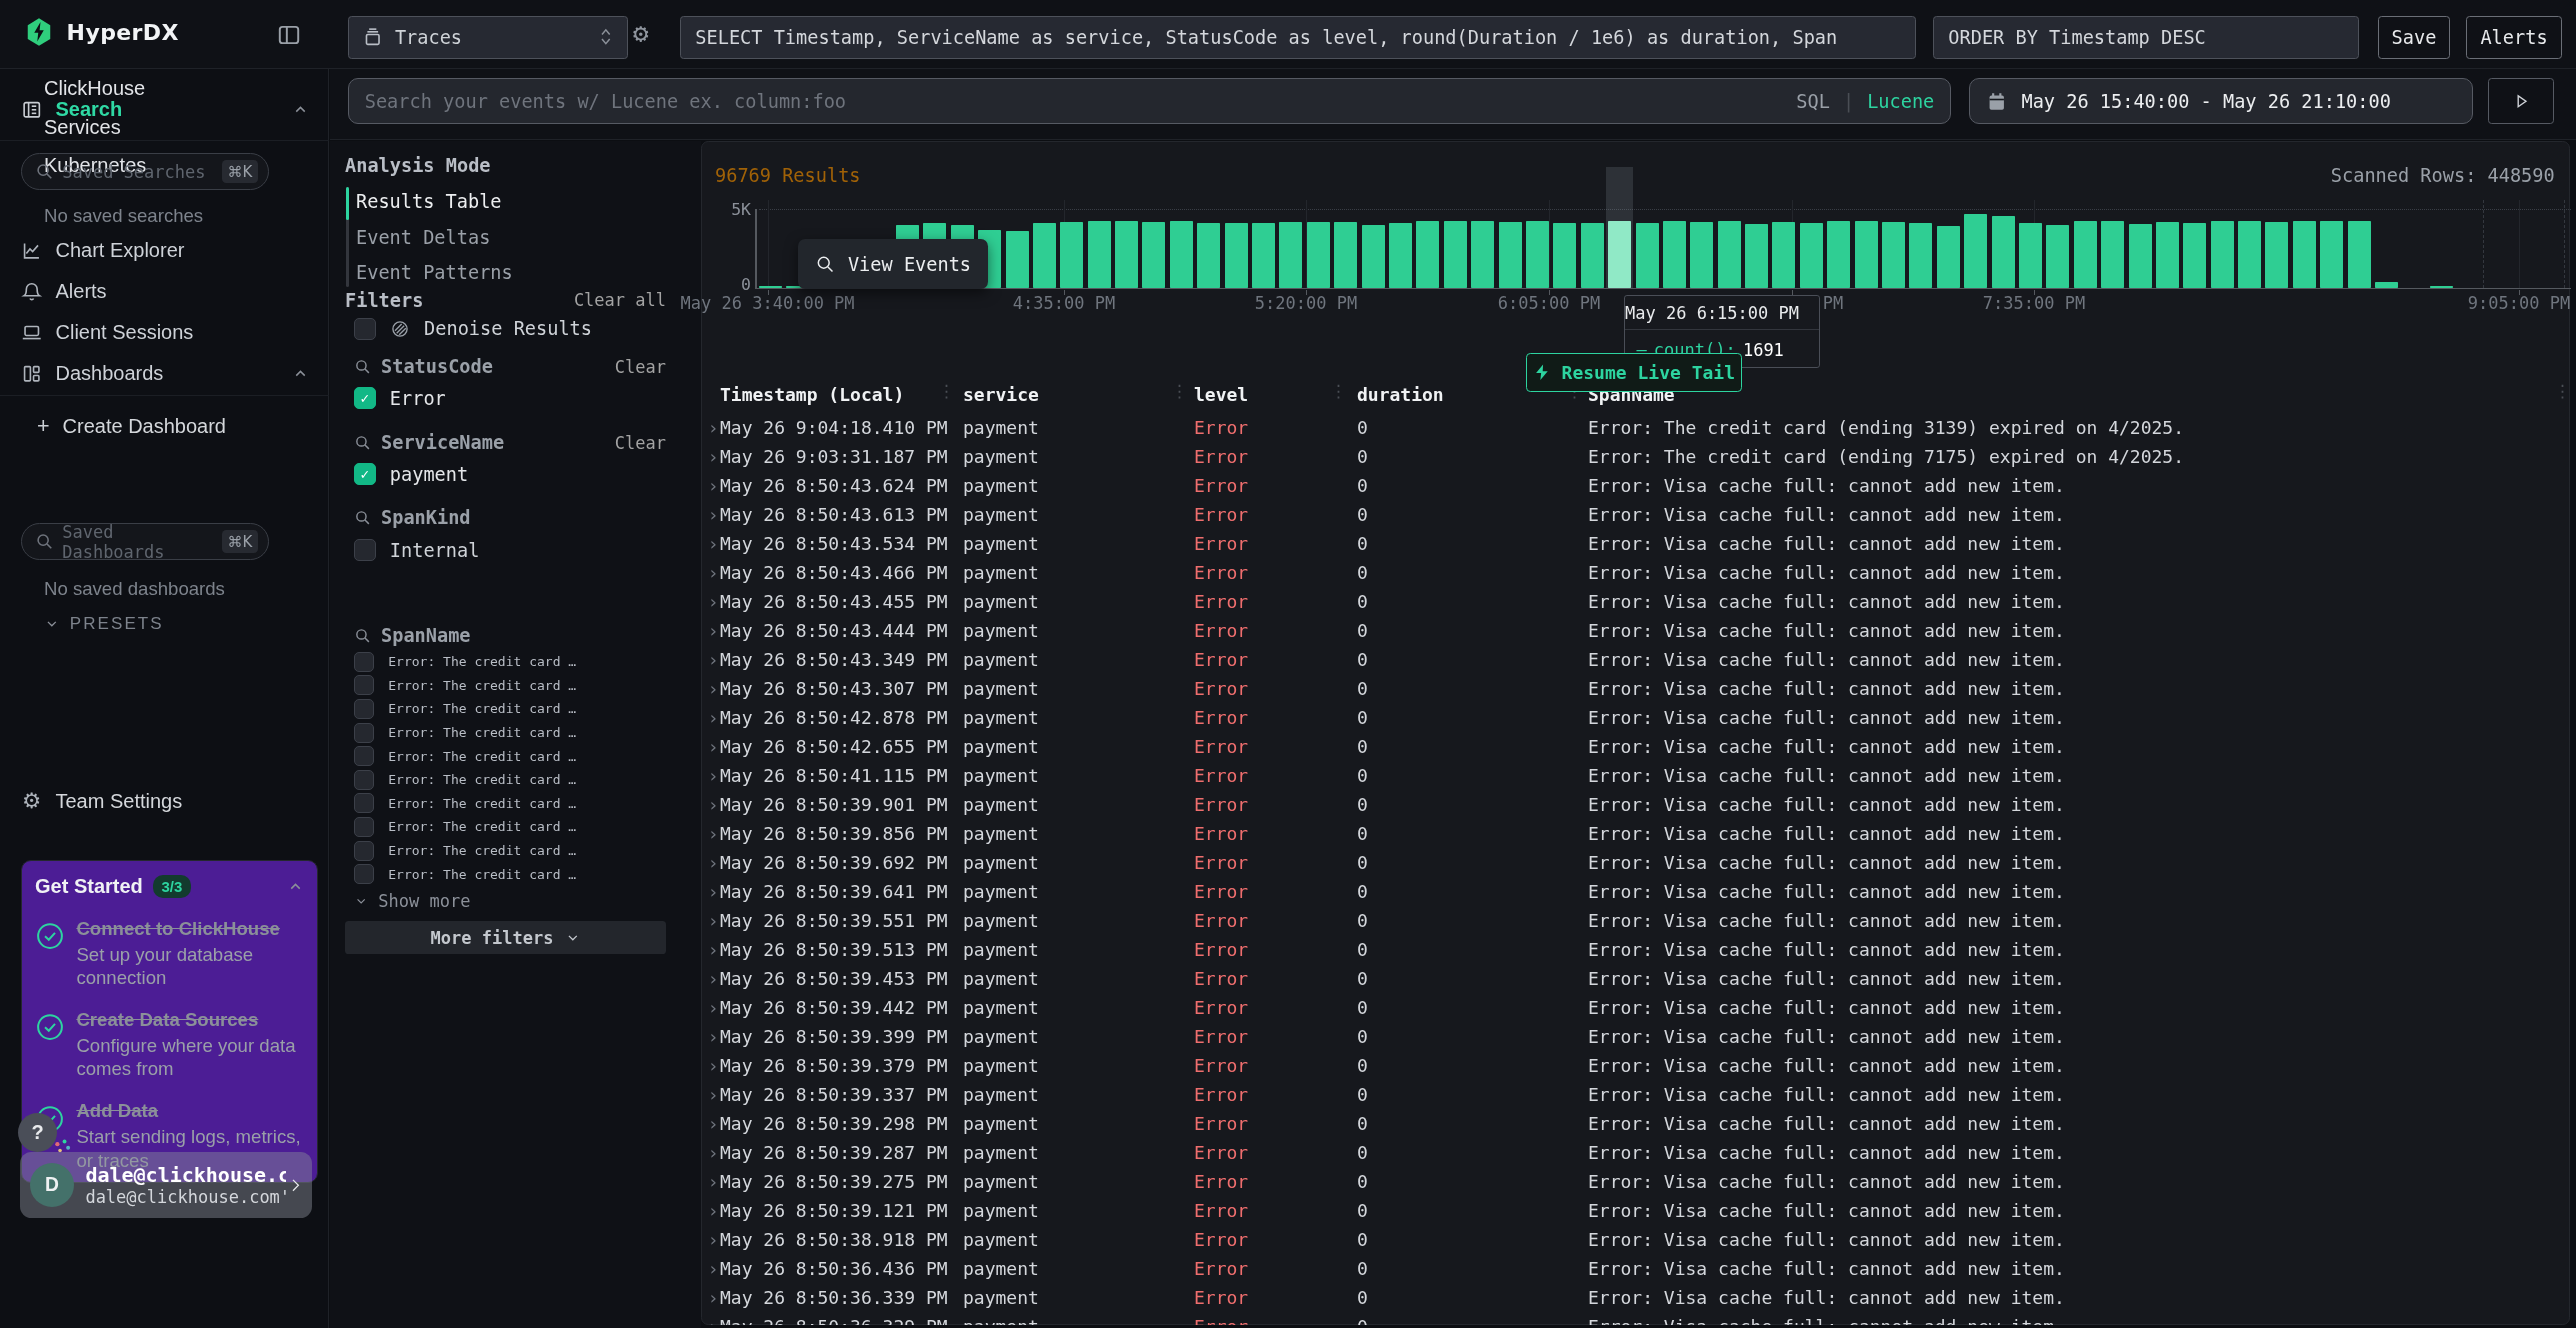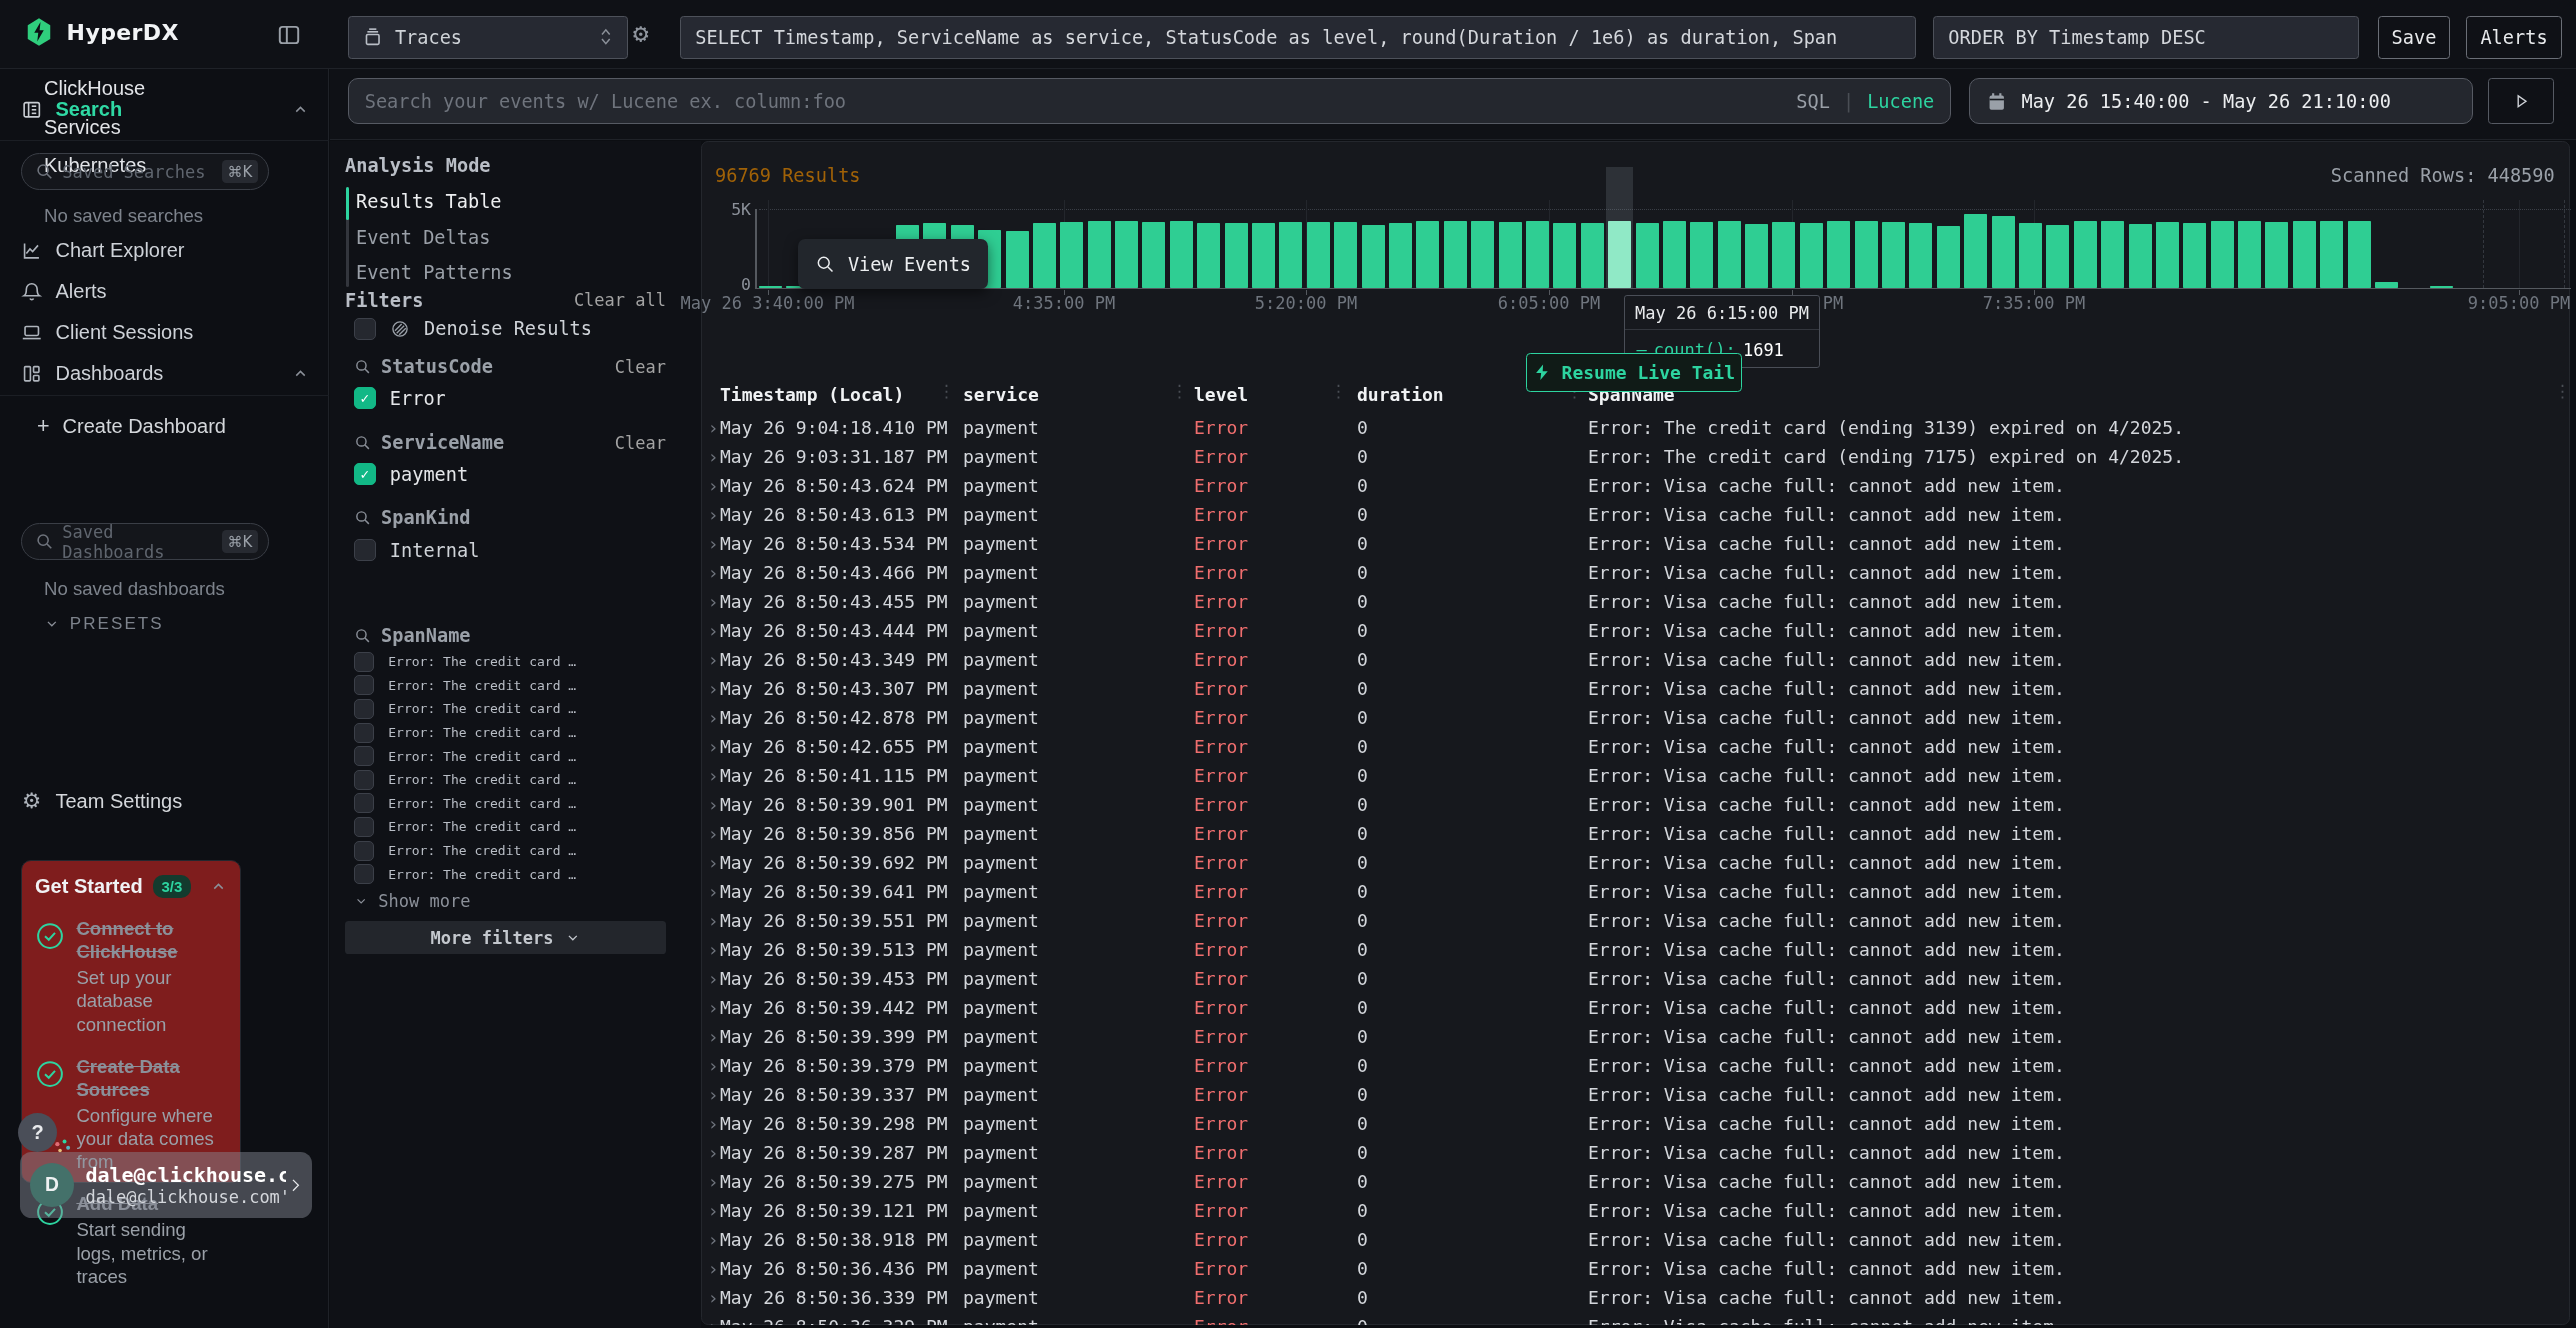--- a/index.html
+++ b/index.html
@@ -28,21 +28,21 @@
   .side-icon { width:21.5px; display:flex; justify-content:center; color:#aeb4bc; flex:0 0 21.5px; }
   .side-label { font-size:20px; color:#ced2d8; margin-left:13px; }
   .divider { position:absolute; left:0; width:329px; height:0.7px; background:#1b1e24; }
   .pill { position:absolute; left:21px; width:248px; height:37px; border:0.7px solid #3a3e46; background:rgba(255,255,255,0.03); border-radius:18.6px; display:flex; align-items:center; padding:0 10px 0 13px; font-family:"DejaVu Sans Mono",monospace; }
   .pill .ph { color:#5f656e; font-size:17px; margin-left:8.6px; flex:1; }
   .kbd { background:#272a31; border-radius:4.3px; color:#9aa0a8; font-size:15px; padding:2.9px 5.7px; font-family:"DejaVu Sans",sans-serif; }
   .muted-note { color:#7d838c; font-size:18.6px; }
   .preset { font-size:20px; color:#e2e4e8; }
 
   
-  #getstarted { position:absolute; left:21px; top:791px; width:220px; height:323px; background:#7f1d1d; border:0.7px solid #24272e; border-radius:10px; padding:14.3px 13px; }
+  #getstarted { position:absolute; left:21px; top:791px; width:297px; height:323px; background:#4c1d95; border:0.7px solid #24272e; border-radius:10px; padding:14.3px 13px; }
   .gs-title { font-weight:bold; font-size:20px; color:#f0f2f4; }
   .gs-badge { background:#133b2e; color:#2dd4a0; border-radius:10px; font-size:15px; font-weight:bold; padding:2.9px 8.6px; margin-left:10px; }
   .gs-item { display:flex; margin-top:18.6px; gap:11.4px; }
   .gs-check { flex:0 0 30px; padding-top:4.3px; }
   .gs-head { font-size:18.6px; font-weight:bold; color:#8b9099; text-decoration:line-through; line-height:1.25; }
   .gs-desc { font-size:18.6px; color:#9aa0a8; line-height:1.25; margin-top:2.9px; }
 
   #help-bubble { position:absolute; left:18px; top:1113px; width:39px; height:39px; border-radius:50%; background:#4a4e58; color:#e8eaec; display:flex; align-items:center; justify-content:center; font-weight:bold; font-size:20px; font-family:"Liberation Sans",sans-serif; z-index:4; }
   #user-chip { position:absolute; left:20px; top:1152px; width:292px; height:66px; border-radius:11.4px; background:rgba(138,143,153,0.45); display:flex; align-items:center; padding:0 7.2px 0 10px; z-index:5; }
   .avatar { width:44px; height:44px; border-radius:50%; background:#44716a; color:#eef1f2; display:flex; align-items:center; justify-content:center; font-weight:bold; font-size:19.3px; font-family:"Liberation Sans",sans-serif; flex:0 0 44px; }
@@ -83,21 +83,21 @@
   .tick { position:absolute; bottom:-7.2px; width:1.4px; height:5.7px; background:#55595f; }
   .xlab { position:absolute; top:84px; transform:translateX(-50%); font-size:17px; color:#6f757e; white-space:nowrap; }
   #bars { position:absolute; left:0; bottom:0; width:1812px; height:79px; display:flex; align-items:flex-end; }
   .slot { position:relative; flex:0 0 27.4px; height:79px; display:flex; align-items:flex-end; }
   .bar { width:23px; background:#2fce93; border-radius:0.7px; }
   .slot.hover::before { content:""; position:absolute; left:-2.1px; top:-42px; bottom:0; width:27px; background:rgba(170,180,190,0.16); }
   .slot.hover .bar { background:#90e9c6; position:relative; }
 
   #view-events { position:absolute; left:96px; top:97px; width:190px; height:50px; background:#22262c; border-radius:7.2px; box-shadow:0 4.3px 13px rgba(0,0,0,0.5); display:flex; align-items:center; justify-content:center; gap:13px; color:#eceef0; font-size:18.6px; z-index:3; }
   #tooltip { position:absolute; left:922px; top:153px; width:196px; height:73px; background:#17191e; border:0.7px solid #4a4e57; border-radius:2.9px; z-index:6; }
-  #tooltip .tt-title { font-size:17px; color:#e8eaec; text-align:center; padding:7.2px 0 5.7px; border-bottom:0.7px solid #33363d; }
+  #tooltip .tt-title { font-size:17px; color:#e8eaec; text-align:left; padding:7.2px 0 5.7px; border-bottom:0.7px solid #33363d; }
   #tooltip .tt-row { display:flex; align-items:center; gap:7.2px; padding:10px 0 0 11.4px; font-size:17px; }
   .tt-series { color:#2dd4a0; text-decoration:underline dashed; text-underline-offset:4.3px; }
   .tt-dash { color:#2dd4a0; }
   .tt-val { color:#ffffff; }
   #live-tail { position:absolute; left:824px; top:211px; width:216px; height:39px; border:1.4px solid #2dd4a0; border-radius:4.3px; background:#101b17; display:flex; align-items:center; justify-content:center; gap:10px; color:#2dd4a0; font-weight:bold; font-size:18px; z-index:7; }
 
   
   #thead { position:absolute; left:0; top:242px; width:1869px; height:27px; }
   .th { position:absolute; font-weight:bold; font-size:18px; color:#f0f2f4; white-space:nowrap; }
   .col-sep { position:absolute; top:-2.9px; color:#4a4e55; font-size:17px; letter-spacing:-1.4px; }

